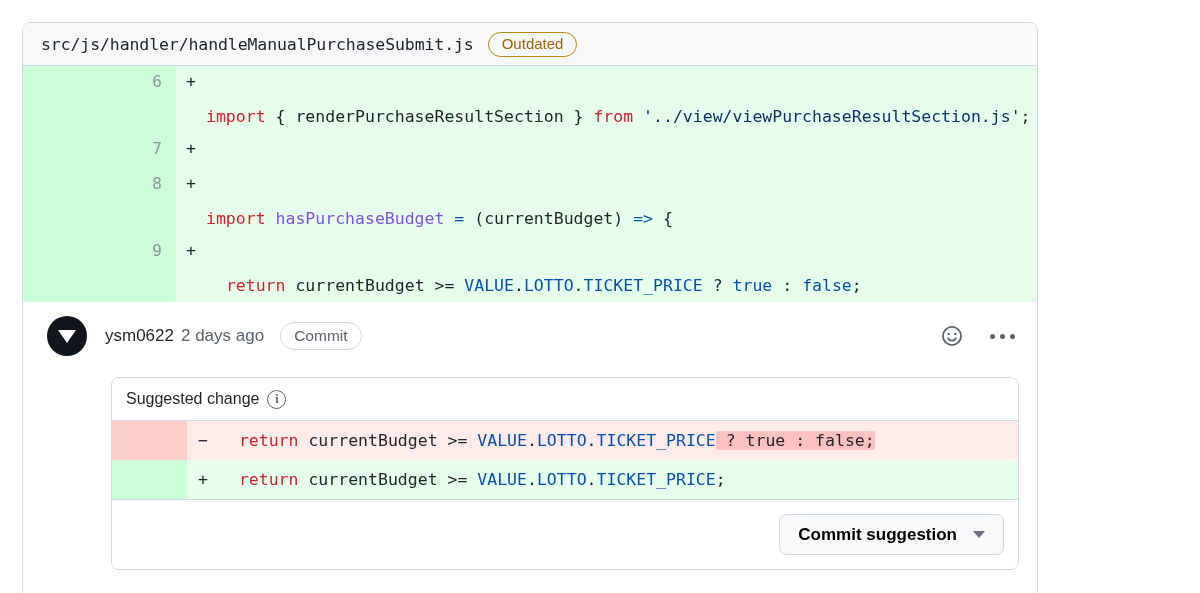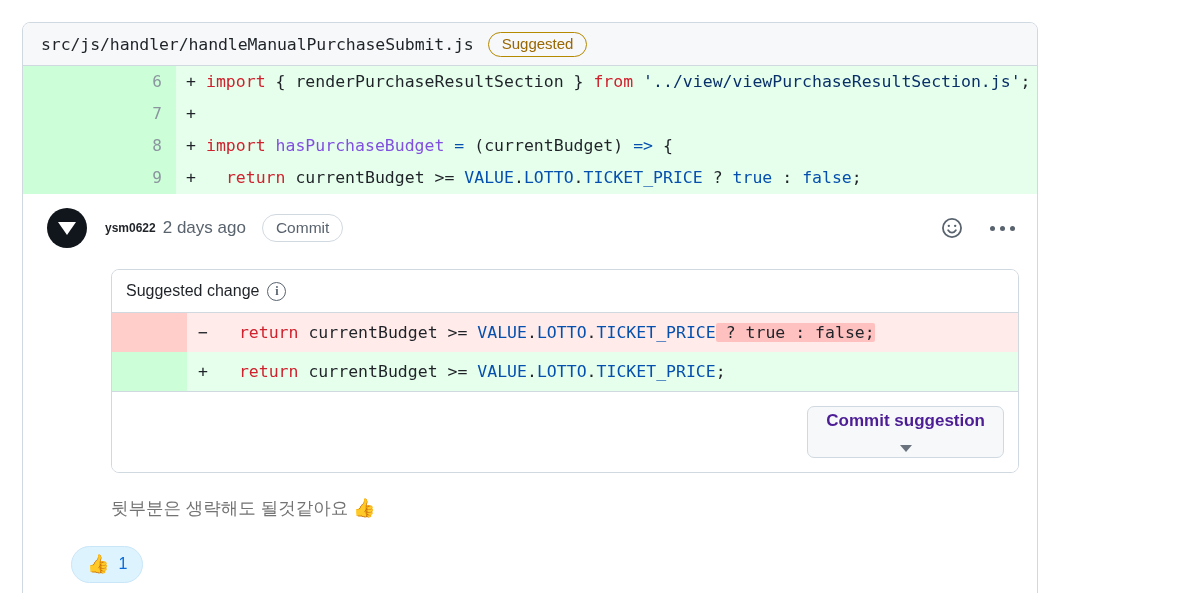--- a/index.html
+++ b/index.html
@@ -93,20 +93,21 @@
     text-align: center;
     color: #1f2328;
     user-select: none;
   }
   .diff-code {
     flex: 1 1 auto;
     white-space: pre;
     color: #1f2328;
     padding-right: 10px;
     overflow: hidden;
+    margin-top: 35px;
   }
 
   
   .tok-kw   { color: #cf222e; }
   .tok-fn   { color: #8250df; }
   .tok-op   { color: #0550ae; }
   .tok-const{ color: #0550ae; }
   .tok-str  { color: #0a3069; }
   .tok-plain{ color: #1f2328; }
 
@@ -135,22 +136,22 @@
   .avatar .tri {
     width: 0;
     height: 0;
     border-left: 9px solid transparent;
     border-right: 9px solid transparent;
     border-top: 13px solid #ffffff;
     margin-top: 1px;
   }
   .author {
     margin-left: 18px;
-    font-size: 12px;
-    font-weight: 700;
+    font-size: 17px;
+    font-weight: 400;
     color: #1f2328;
   }
   .timestamp {
     margin-left: 7px;
     font-size: 17px;
     color: #59636e;
   }
   .role-badge {
     margin-left: 16px;
     font-size: 15.5px;
@@ -266,27 +267,26 @@
     background: #ffffff;
     border-top: 1px solid #d1d9e0;
   }
   .commit-btn {
     display: inline-flex;
     align-items: center;
     gap: 16px;
     background: #f6f8fa;
     border: 1px solid #d1d9e0;
     border-radius: 7px;
-    padding: 5px 18px;
+    padding: 11px 18px;
     font-size: 17px;
     font-weight: 600;
-    color: #4c1d95;
+    color: #000000;
     line-height: 1;
     box-sizing: border-box;
-    flex-direction: column;
   }
   .caret-down {
     width: 0; height: 0;
     border-left: 6px solid transparent;
     border-right: 6px solid transparent;
     border-top: 7px solid #6a737d;
   }
 
   
   .comment-body {
@@ -318,21 +318,21 @@
 </style>
 </head>
 <body>
 
 <div class="page">
 
   <div class="file-container">
 
     <div class="file-header">
       <span class="file-path">src/js/handler/handleManualPurchaseSubmit.js</span>
-      <span class="badge-outdated">Suggested</span>
+      <span class="badge-outdated">Outdated</span>
     </div>
 
     <div class="diff" id="diff-hunk">
         <div class="diff-row">
           <span class="diff-lineno">6</span>
           <span class="diff-marker">+</span>
           <span class="diff-code"><span class="tok-kw">import </span><span class="tok-plain">{ renderPurchaseResultSection } </span><span class="tok-kw">from </span><span class="tok-str">'../view/viewPurchaseResultSection.js'</span><span class="tok-plain">;</span></span>
         </div>
         <div class="diff-row">
           <span class="diff-lineno">7</span>

